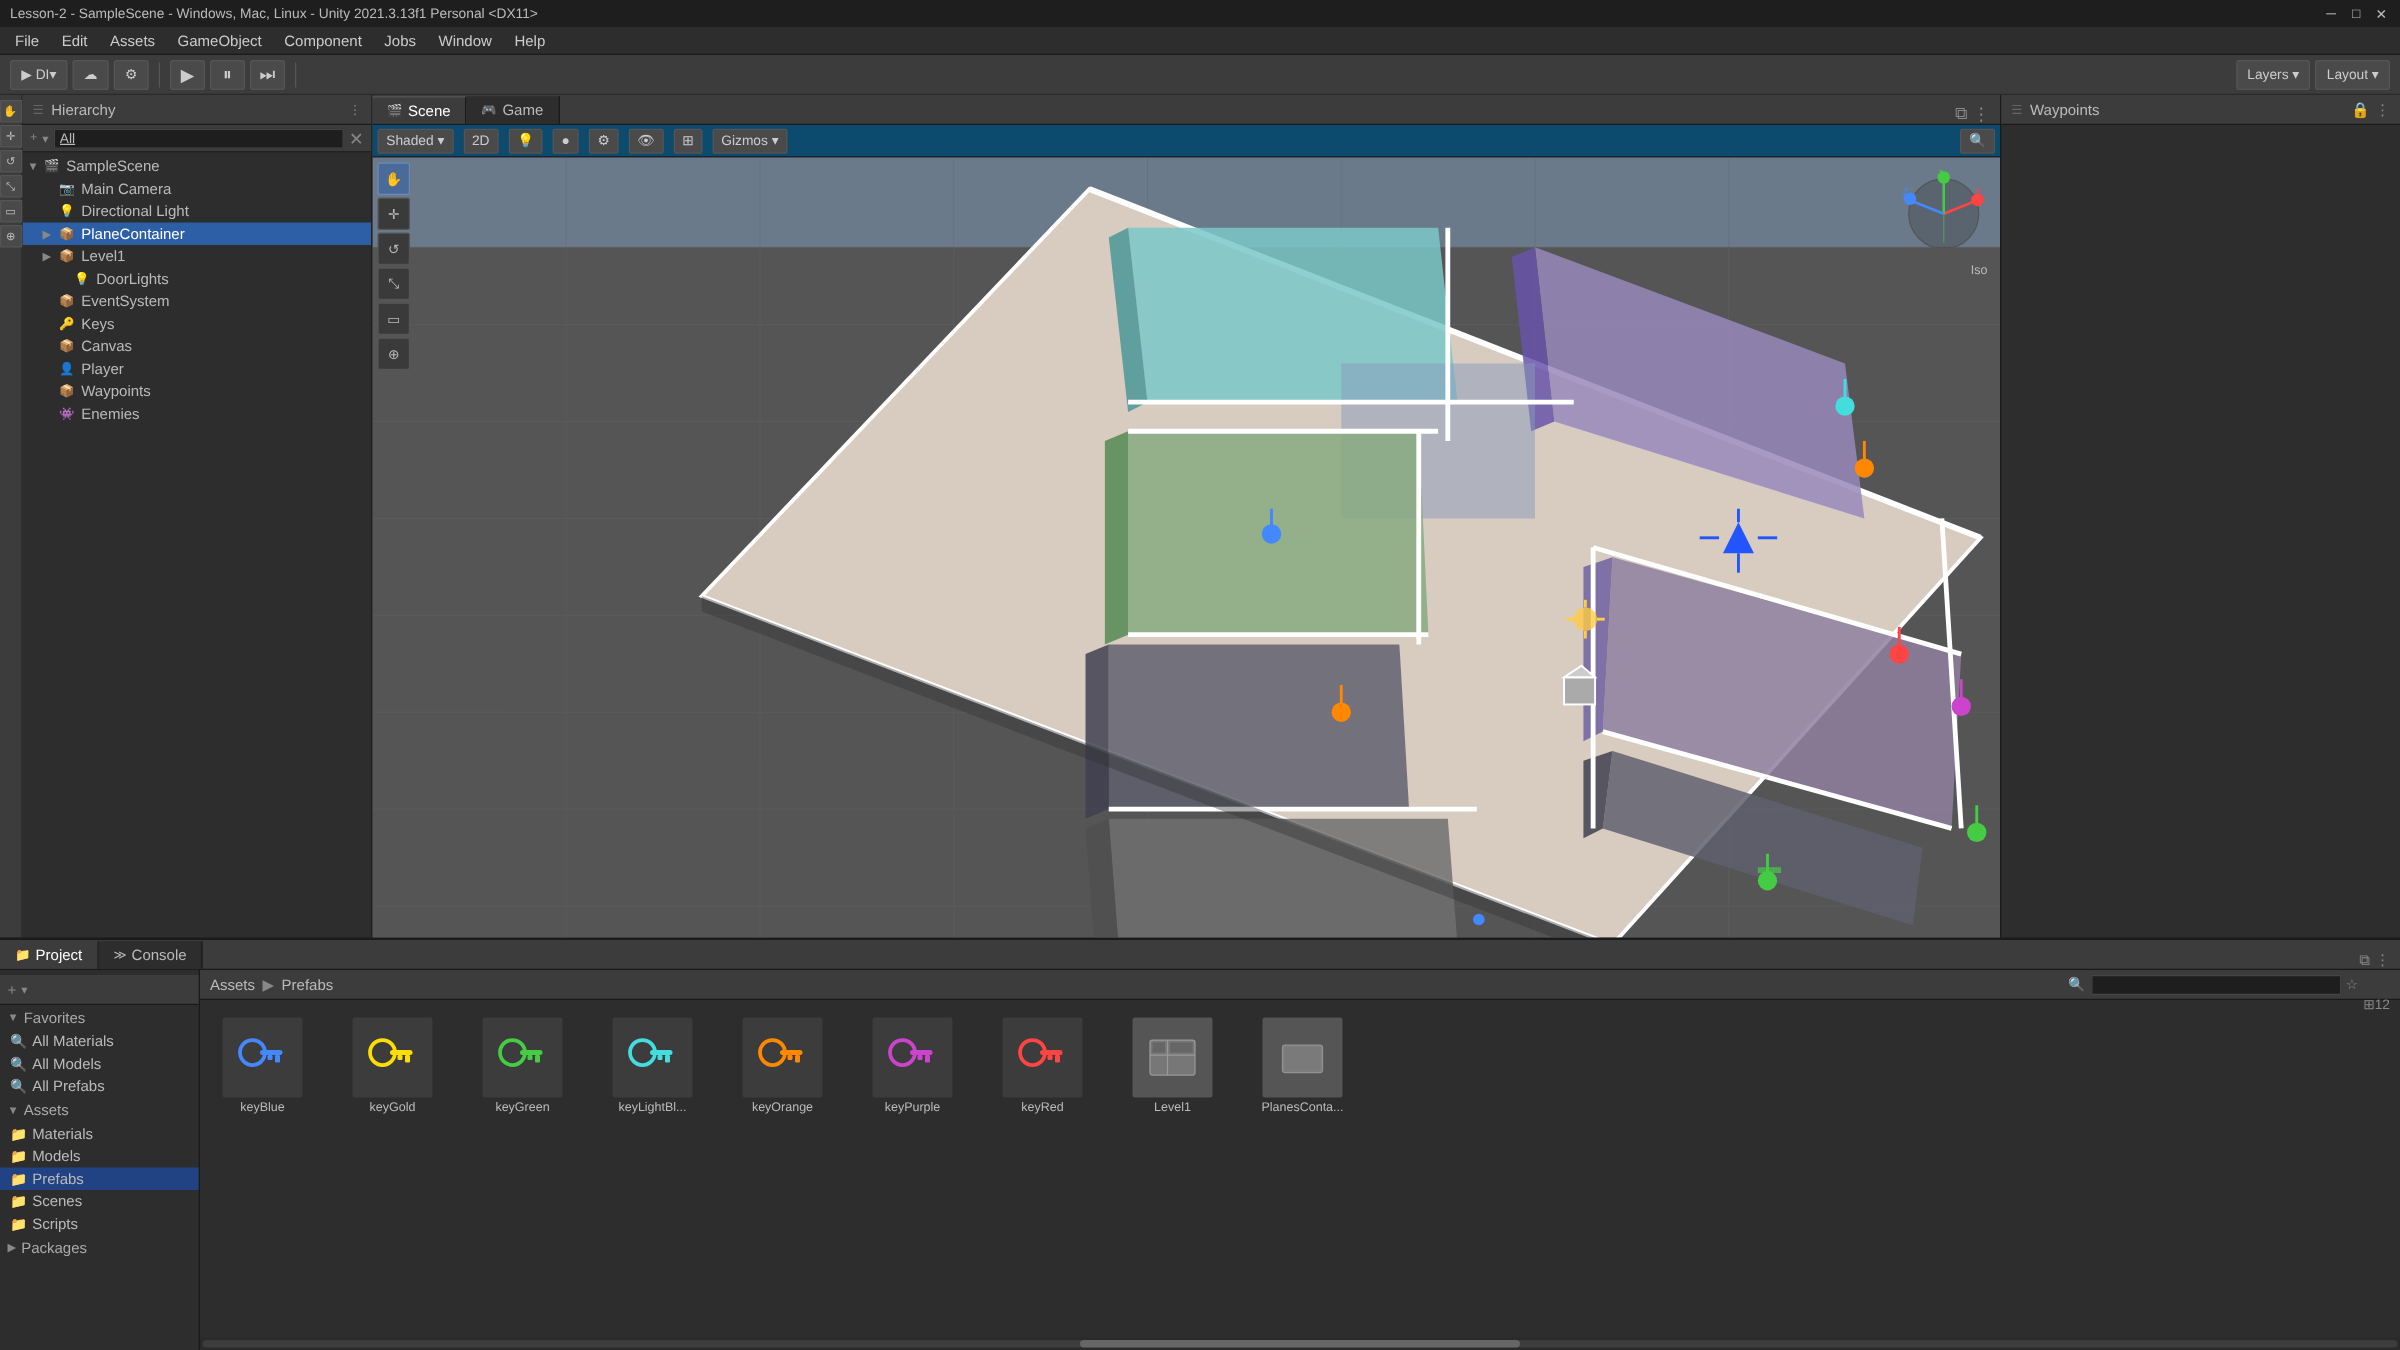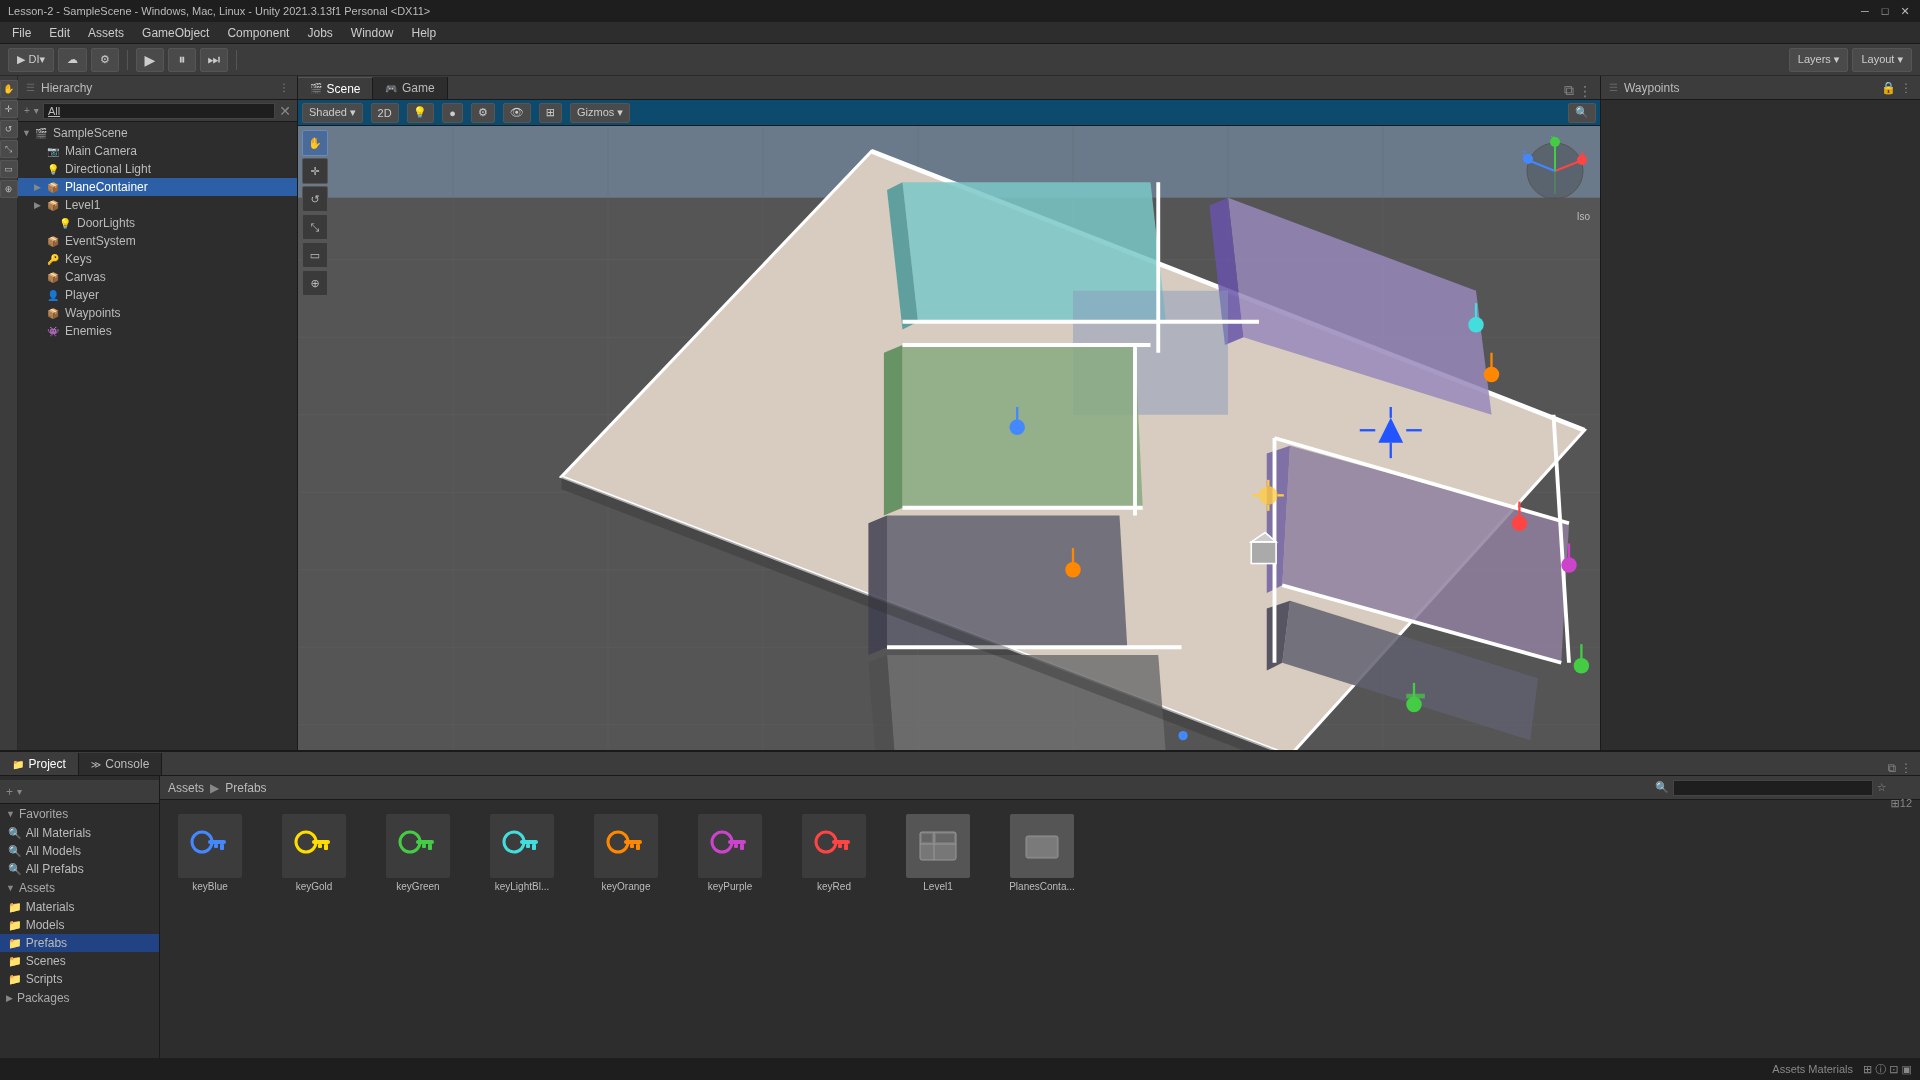--- a/index.html
+++ b/index.html
@@ -878,22 +878,15 @@
 
           <div style="height:10px; background:#2a2a2a; display:flex; align-items:center; padding:0 2px;">
             <div style="flex:1; height:6px; background:#3c3c3c; border-radius:3px; position:relative;">
               <div style="position:absolute; left:40%; width:20%; height:100%; background:#666; border-radius:3px;"></div>
             </div>
           </div>
         </div>
       </div>
     </div>
 
-    <div id="statusbar" style="height:22px; background:#1e1e1e; display:flex; align-items:center; padding:0 8px; font-size:11px; color:#888; gap:10px;">
-      <span></span>
-      <div class="status-right" style="margin-left:auto; display:flex; align-items:center; gap:10px;">
-        <span>Assets   Materials</span>
-        <span>⊞ ⓘ ⊡ ▣</span>
-      </div>
-    </div>
   </div>
 
 </div>
 
 </body></html>

